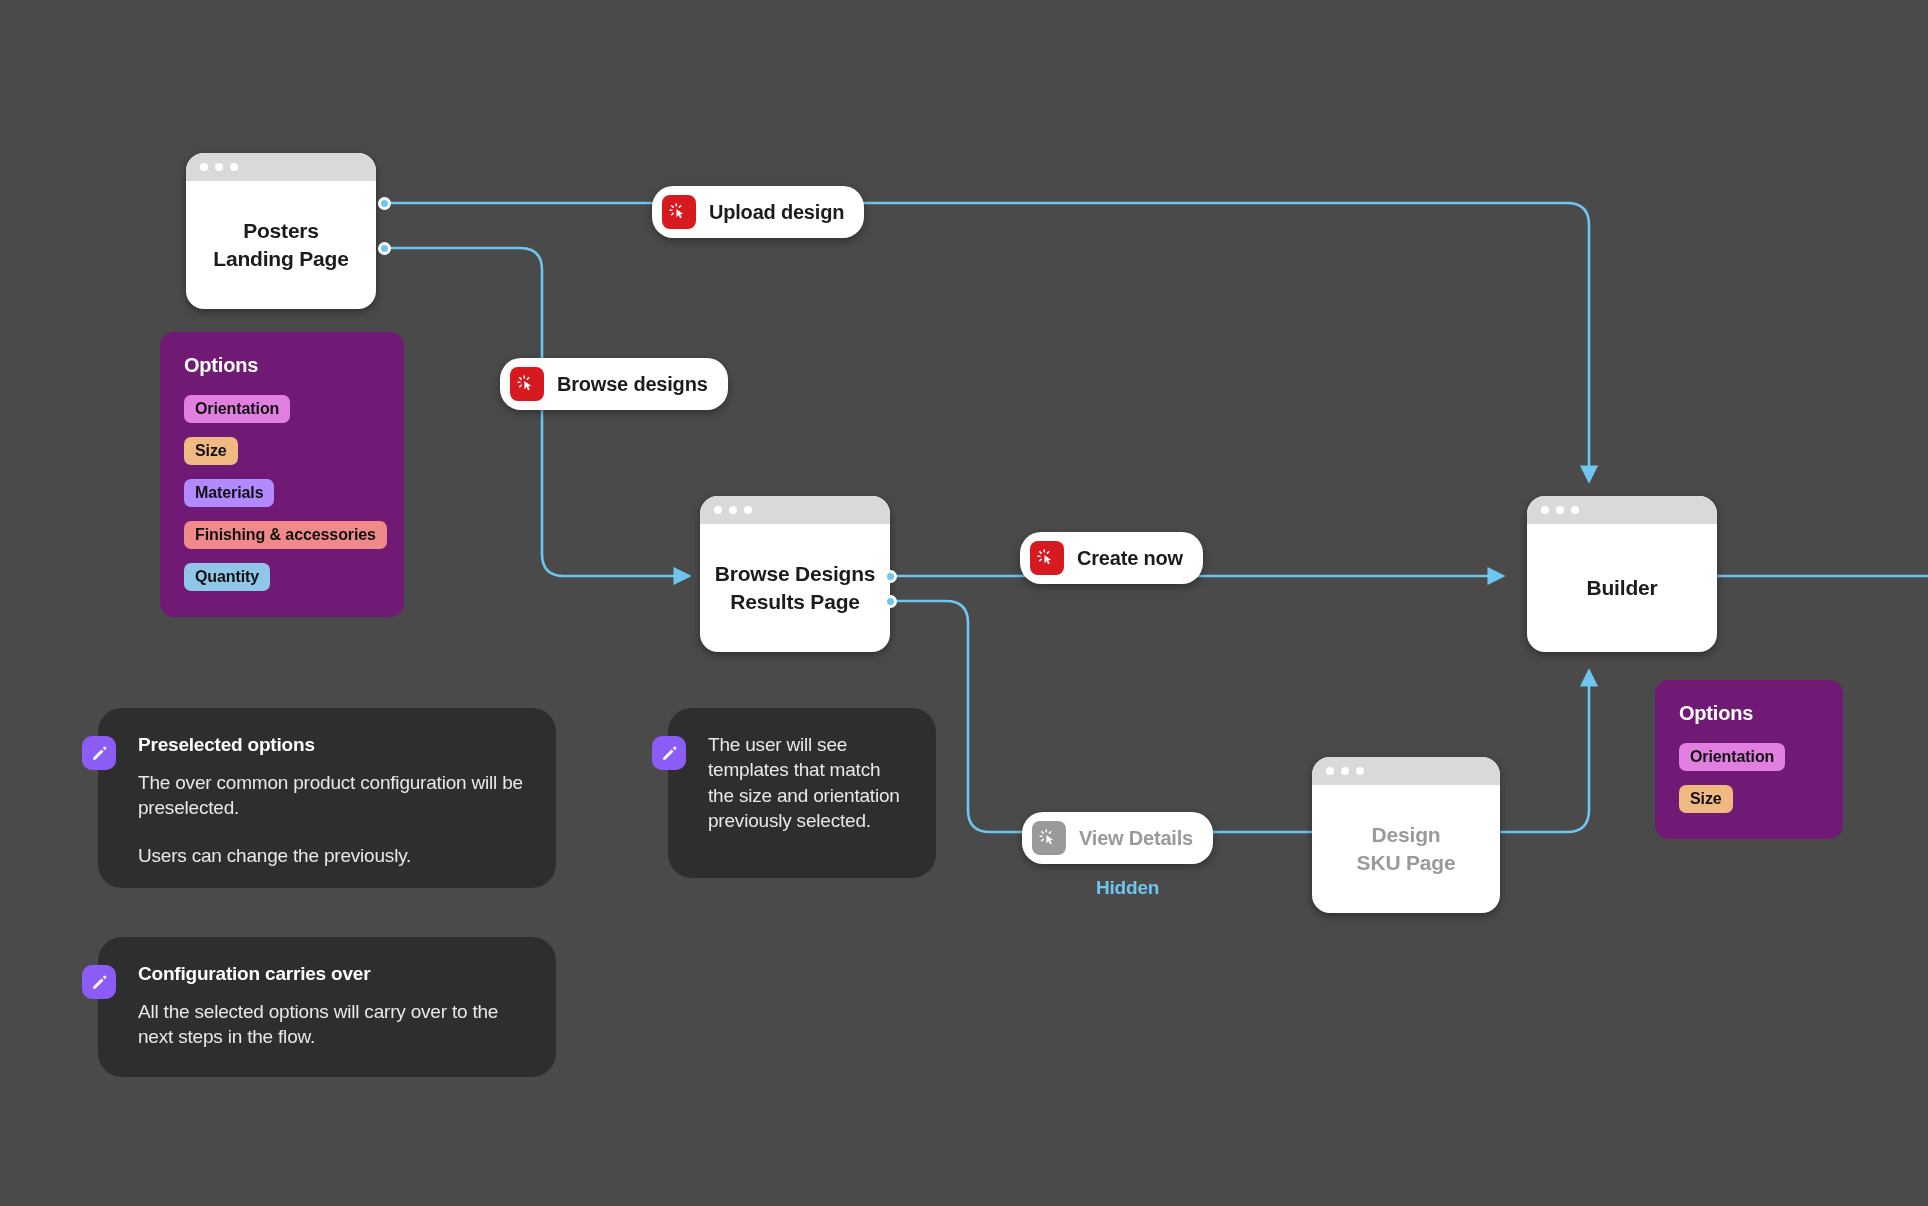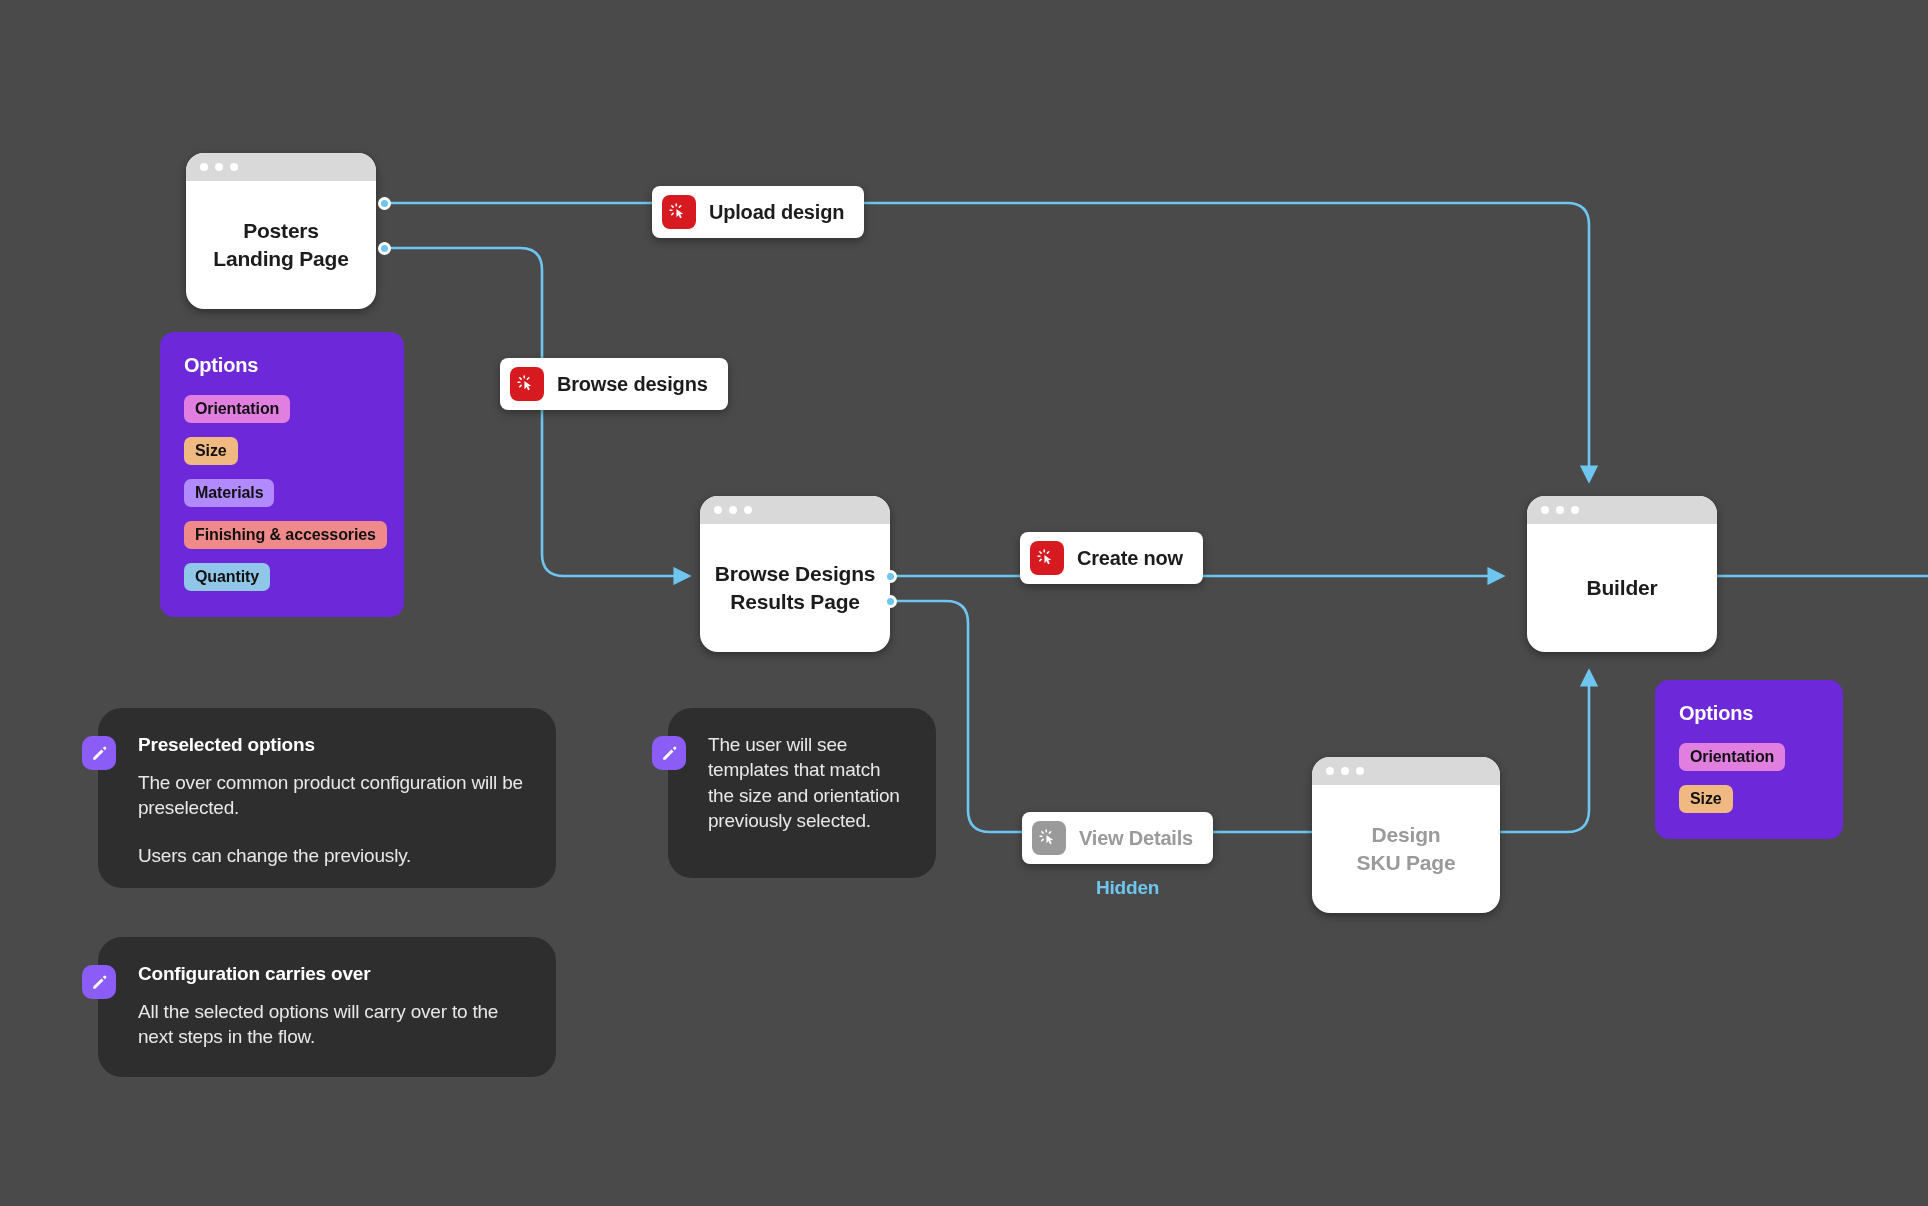--- a/index.html
+++ b/index.html
@@ -64,21 +64,21 @@
     z-index: 6;
   }
 
   
   .pill {
     position: absolute;
     display: flex;
     align-items: center;
     gap: 13px;
     background: #ffffff;
-    border-radius: 8px;
+    border-radius: 21px;
     padding: 9px 20px 9px 10px;
     box-shadow: 0 3px 8px rgba(0,0,0,.35);
     z-index: 5;
   }
   .pill .click-icon {
     width: 34px; height: 34px;
     border-radius: 8px;
     background: #d71920;
     flex: 0 0 auto;
     display: flex; align-items: center; justify-content: center;
@@ -89,21 +89,21 @@
     font-weight: 700;
     color: #1c1c1c;
     white-space: nowrap;
     letter-spacing: -0.2px;
   }
   .pill.disabled .pill-text { color: #9a9a9a; }
 
   
   .options-panel {
     position: absolute;
-    background: #6d28d9;
+    background: #701a75;
     border-radius: 14px;
     padding: 22px 24px 26px 24px;
     display: flex;
     flex-direction: column;
     gap: 0;
   }
   .options-panel .opt-title {
     font-size: 20px;
     font-weight: 700;
     color: #ffffff;

